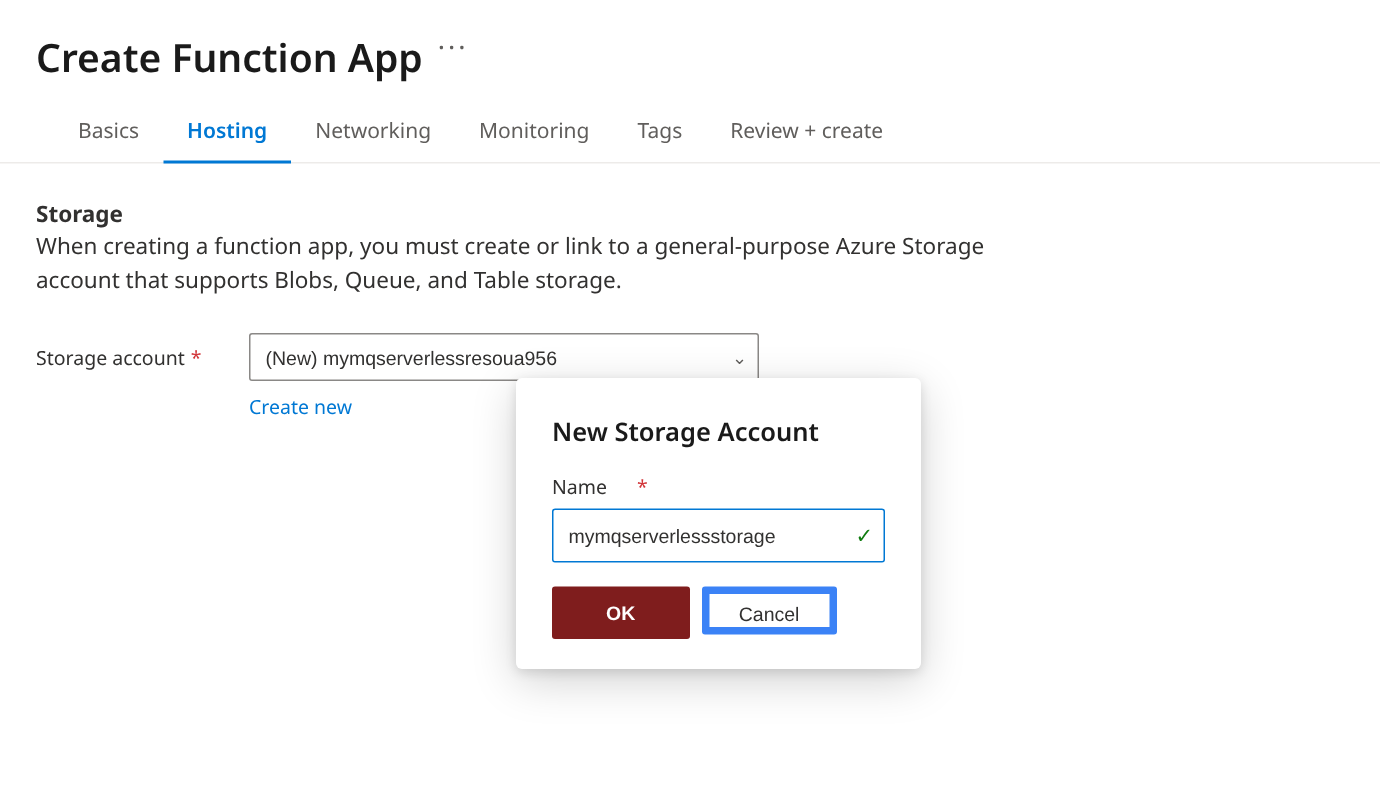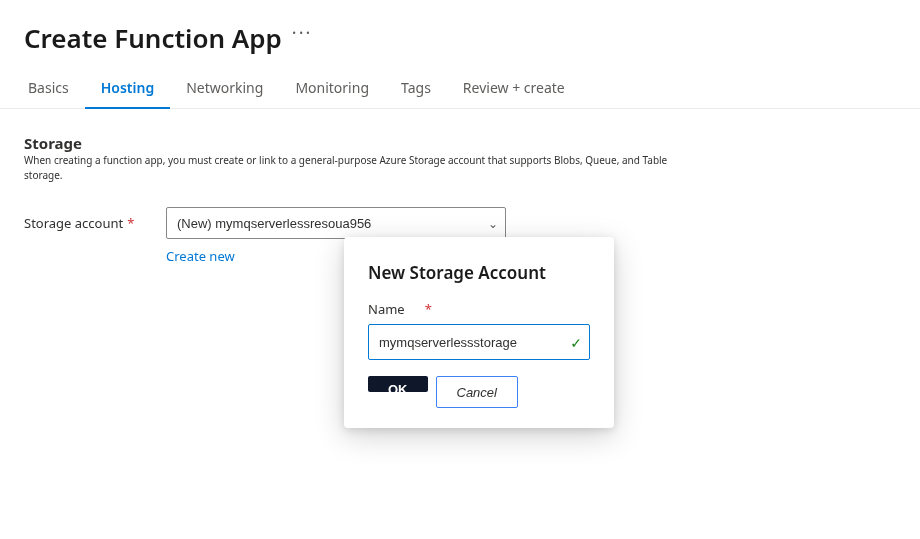--- a/index.html
+++ b/index.html
@@ -29,21 +29,21 @@
       font-size: 18px;
       color: #605e5c;
       cursor: pointer;
       letter-spacing: 2px;
     }
 
     .tabs-bar {
       display: flex;
       align-items: flex-end;
       border-bottom: 1px solid #edebe9;
-      padding: 0 12px;
+      padding: 0 36px;
       gap: 0;
     }
 
     .tab-item {
       padding: 10px 16px;
       font-size: 14px;
       color: #605e5c;
       cursor: pointer;
       border-bottom: 2px solid transparent;
       margin-bottom: -1px;
@@ -61,21 +61,21 @@
     }
 
     .section-title {
       font-size: 15px;
       font-weight: 700;
       color: #323130;
       margin-bottom: 0;
     }
 
     .section-description {
-      font-size: 10px;
+      font-size: 15px;
       color: #323130;
       line-height: 1.5;
       max-width: 680px;
       margin-bottom: 24px;
     }
 
     .form-row {
       display: flex;
       align-items: center;
       gap: 12px;
@@ -193,41 +193,40 @@
       pointer-events: none;
     }
 
     .dialog-actions {
       display: flex;
       gap: 8px;
       margin-top: 16px;
     }
 
     .btn-primary {
-      background: #0f172a;
+      background: #7f1d1d;
       color: #fff;
       border: none;
       border-radius: 2px;
+      padding: 6px 36px;
+      font-size: 13px;
+      font-weight: 600;
+      cursor: pointer;
+      height: 35px;
+    }
+
+    .btn-secondary {
+      background: #fff;
+      color: #323130;
+      border: 5px solid #3b82f6;
+      border-radius: 2px;
       padding: 6px 20px;
       font-size: 13px;
-      font-weight: 600;
-      cursor: pointer;
-      height: 16px;
-    }
-
-    .btn-secondary {
-      background: #fff;
-      color: #323130;
-      border: 1px solid #3b82f6;
-      border-radius: 2px;
-      padding: 6px 20px;
-      font-size: 13px;
       cursor: pointer;
       height: 32px;
-      font-style: italic;
     }
   </style>
 </head>
 <body>
 
 <div class="page-header">
   <h1 class="page-title">Create Function App</h1>
   <span class="ellipsis-icon">···</span>
 </div>
 

